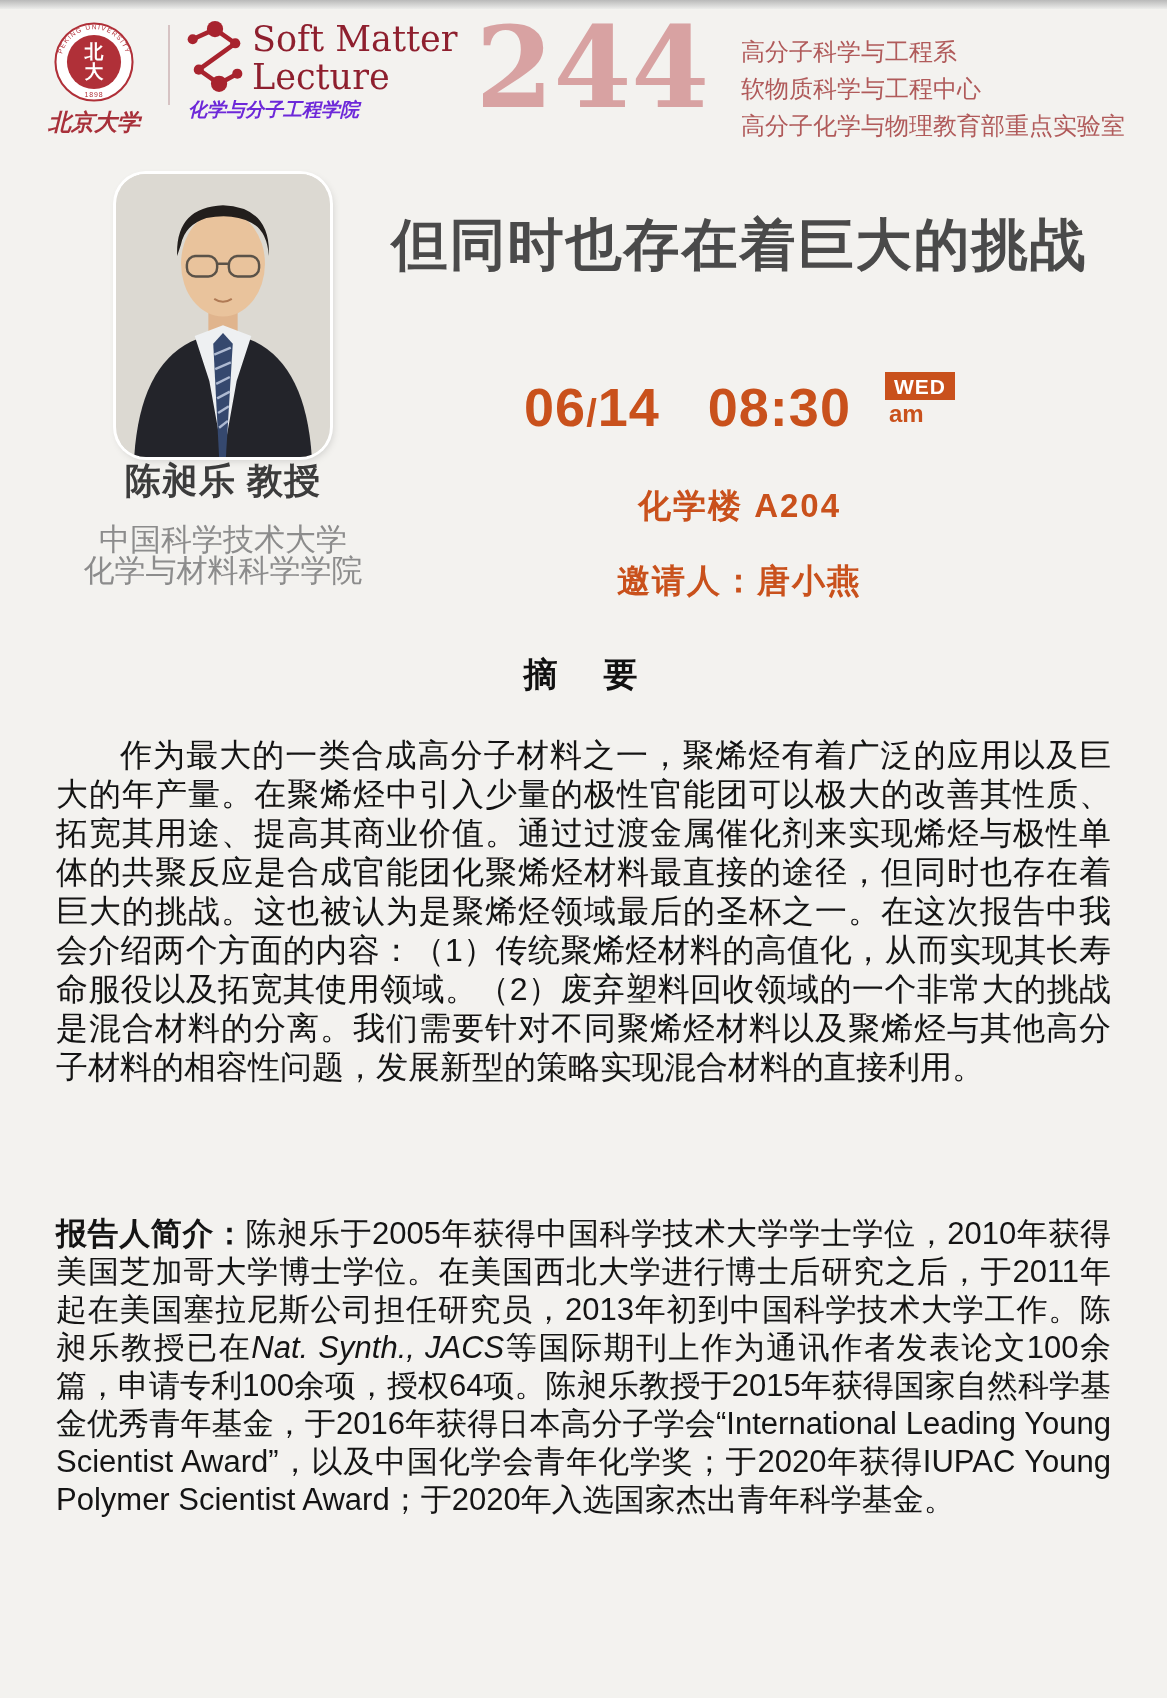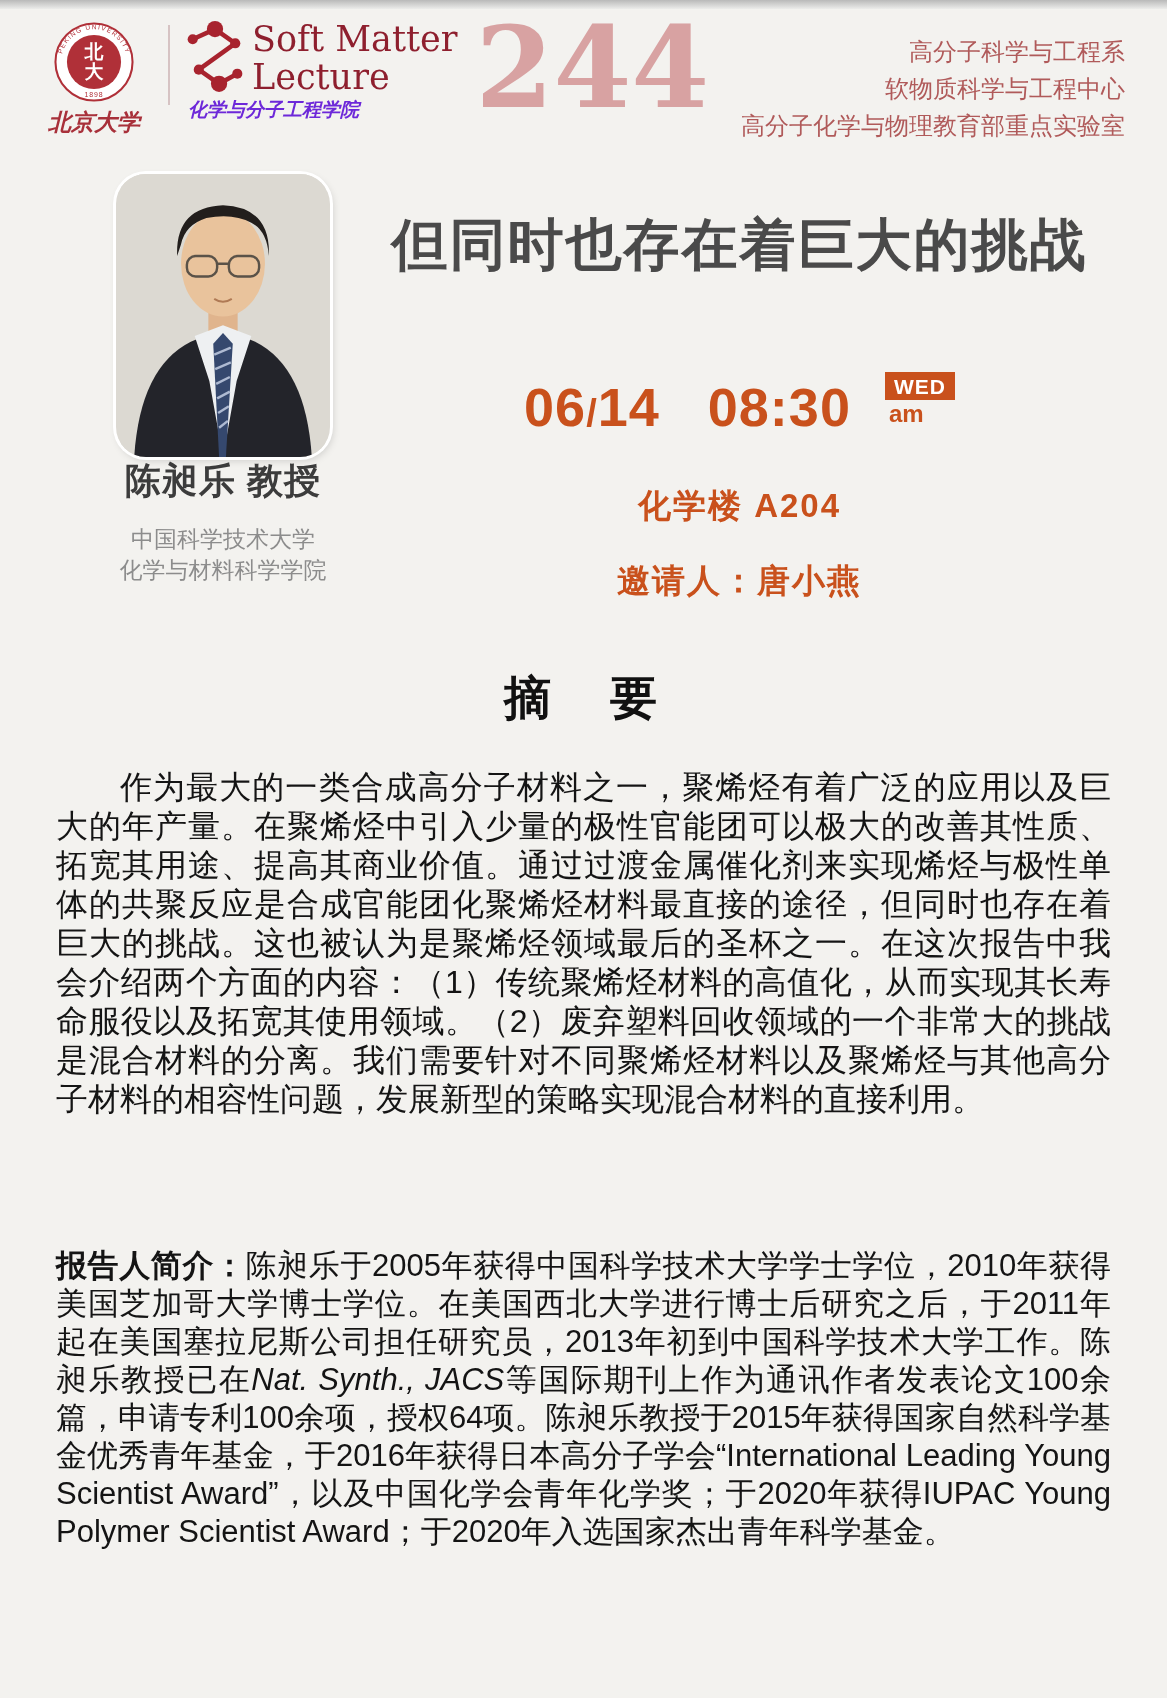--- a/index.html
+++ b/index.html
@@ -35,54 +35,54 @@
   .school-name {
     font-family:"DejaVu Serif", serif;
     color:#6d28d9; font-weight:bold; font-style:italic;
     font-size:19px; margin-left:4px; white-space:nowrap;
   }
   .lecture-number {
     font-family:"DejaVu Serif", serif;
     font-weight:bold; font-size:112px; line-height:0.95;
     color:#d8a2a2; margin-left:18px; margin-top:-4px; flex:0 0 auto;
   }
-  .org-block { margin-left:auto; text-align:right; padding-top:14px; }
+  .org-block { margin-left:auto; text-align:left; padding-top:14px; }
   .org-line { color:#b05a5a; font-size:24px; line-height:37px; white-space:nowrap; }
 
   
   .hero { display:flex; padding:0 56px 0 78px; margin-top:30px; }
   .speaker-col { width:290px; flex:0 0 auto; text-align:center; }
   .photo-frame {
     width:214px; height:283px; margin:0 auto;
     border-radius:30px; overflow:hidden;
     box-shadow:0 0 0 3px #fff, 2px 3px 8px rgba(0,0,0,0.18);
     background:#dcd9d2;
   }
   .photo-frame svg { display:block; width:100%; height:100%; }
   .speaker-name { font-size:36px; font-weight:bold; color:#3c3c3c; letter-spacing:1px; }
-  .speaker-affil { margin-top:18px; color:#8c8c8c; font-size:23px; line-height:31px; }
+  .speaker-affil { margin-top:18px; color:#8c8c8c; font-size:31px; line-height:31px; }
 
   .talk-col { flex:1 1 auto; text-align:center; padding-top:34px; }
   .talk-title { font-size:56px; font-weight:bold; color:#4a4a4a; letter-spacing:2px; white-space:nowrap; }
   .datetime-row { margin-top:96px; display:flex; justify-content:center; align-items:flex-start; gap:48px; }
   .date-txt, .time-txt { font-size:54px; font-weight:bold; color:#c9511c; letter-spacing:1px; line-height:1; }
   .date-slash { font-size:38px; }
   .wed-group { display:flex; flex-direction:column; align-items:flex-start; margin-top:-8px; margin-left:-14px; }
   .wed-badge {
     background:#c9511c; color:#fff; font-weight:bold; font-size:21px;
     padding:4px 9px 3px; border-radius:0; letter-spacing:1px; line-height:1;
   }
   .am-label { color:#c9511c; font-weight:bold; font-size:24px; margin-top:2px; padding-left:4px; line-height:1; }
   .venue { margin-top:50px; font-size:33px; font-weight:bold; color:#c9511c; letter-spacing:2px; }
   .host { margin-top:30px; font-size:33px; font-weight:bold; color:#c9511c; letter-spacing:2px; }
 
   
   .abstract-heading {
-    text-align:center; margin-top:63px;
-    font-size:47px; font-weight:bold; color:#111; letter-spacing:6px;
+    text-align:center; margin-top:48px;
+    font-size:34px; font-weight:bold; color:#111; letter-spacing:6px;
   }
   .abstract-body {
     margin:38px 56px 0 56px;
     font-size:32px; line-height:39px; color:#141414;
     text-align:justify; text-indent:2em;
   }
 
   
   .bio-body {
     margin:128px 56px 0 56px;

